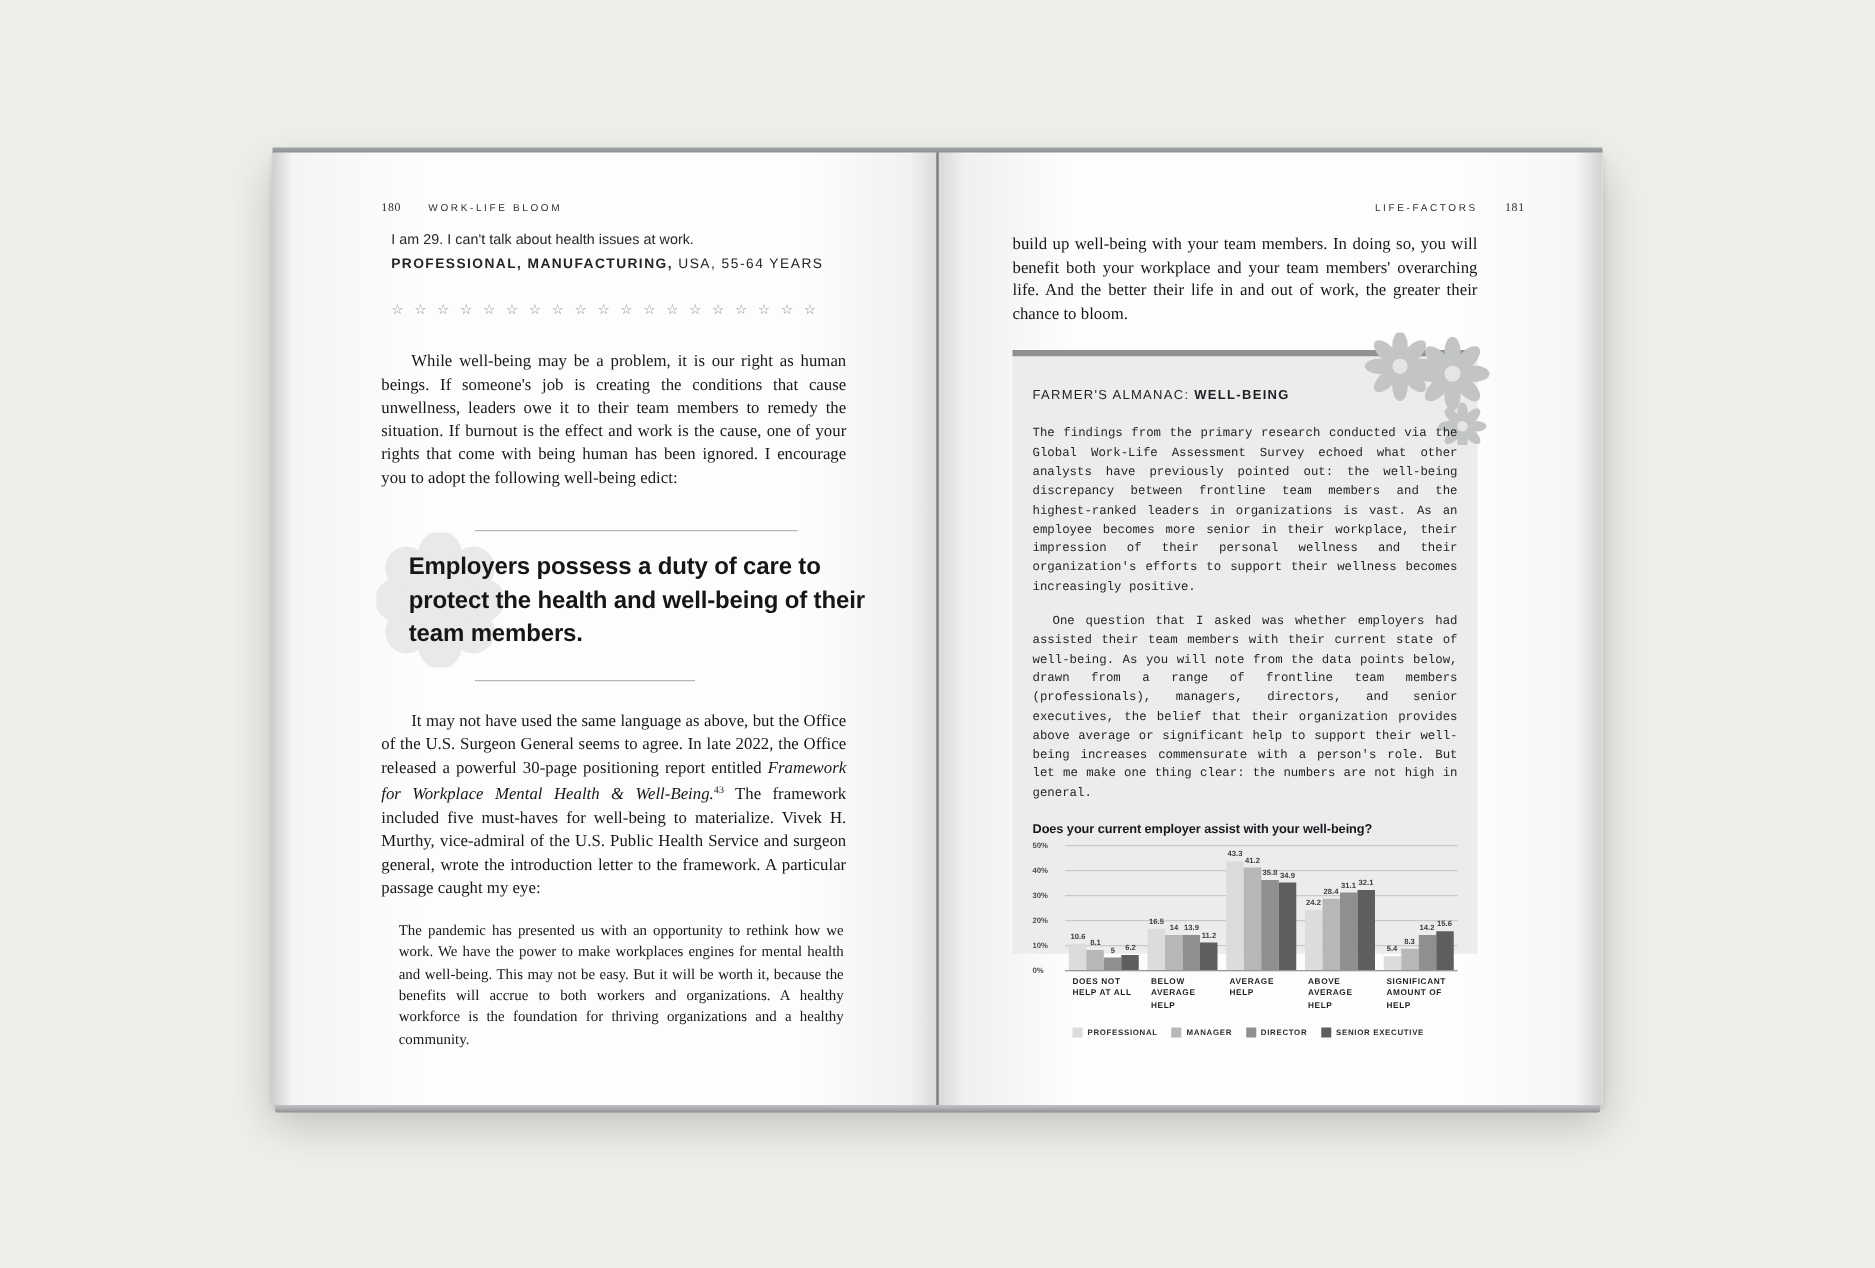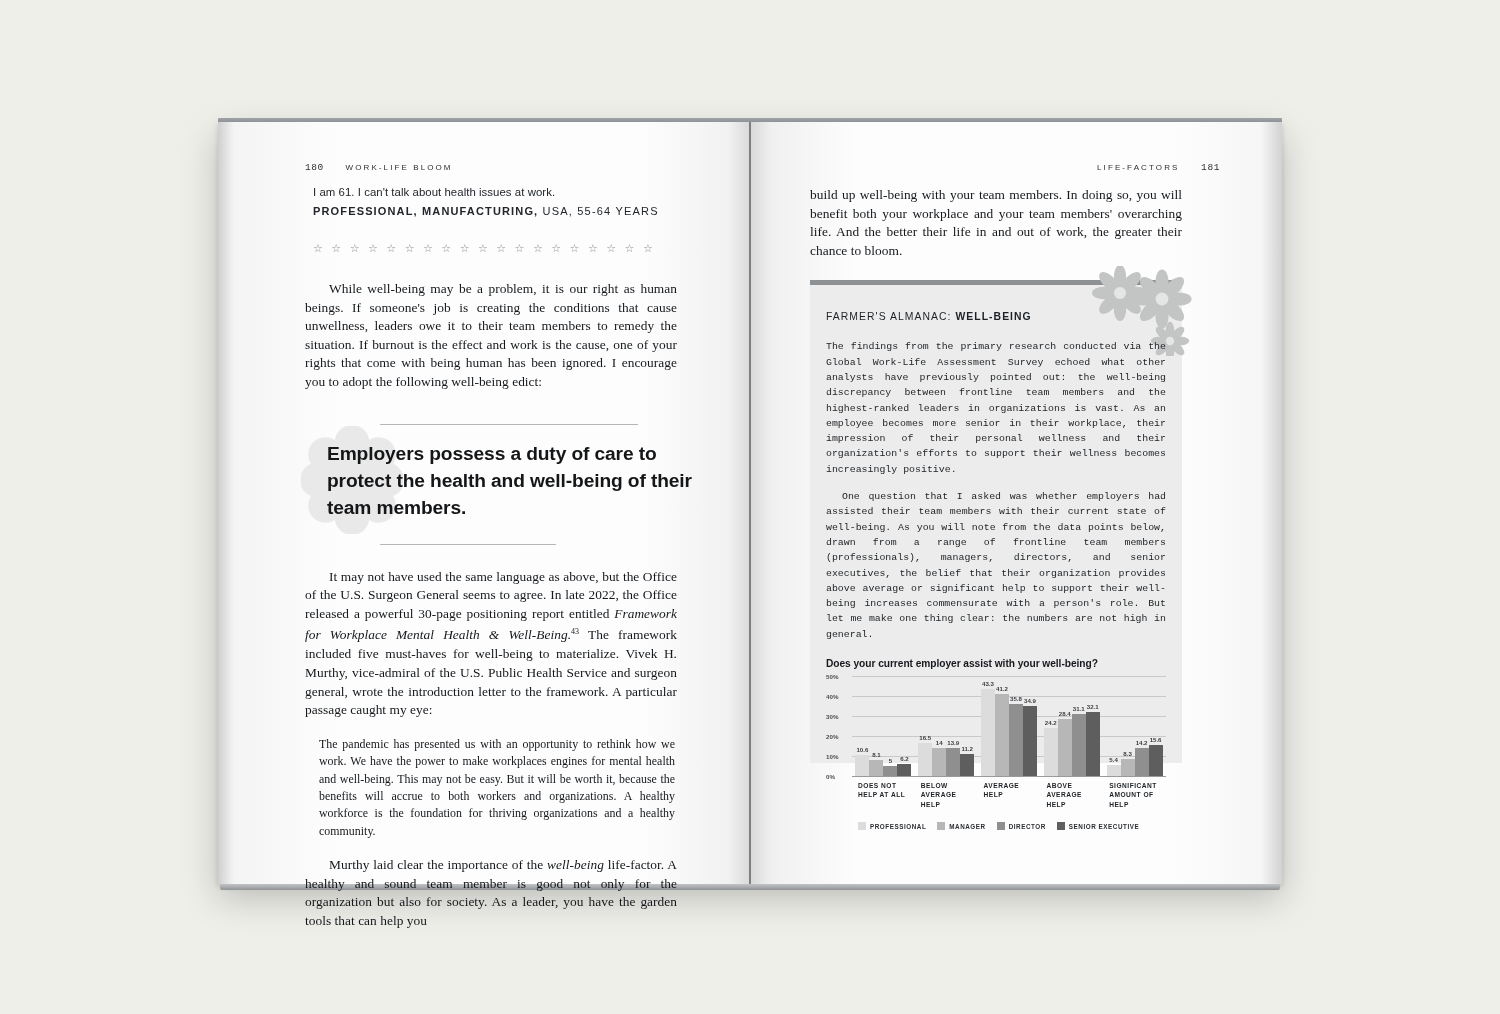--- a/index.html
+++ b/index.html
@@ -42,21 +42,21 @@
     border-radius:0 0 2px 2px;
   }
 
   
   .runhead{
     position:absolute;top:40px;
     font-family:"Liberation Sans",sans-serif;
     font-size:8px;letter-spacing:2.1px;color:#2c2f33;
     text-transform:uppercase;white-space:nowrap;
   }
-  .runhead .folio{font-family:Liberation Mono, monospace;font-size:9.5px;letter-spacing:.6px;}
+  .runhead .folio{font-family:Liberation Serif, serif;font-size:9.5px;letter-spacing:.6px;}
   .runhead-left{left:87px;}
   .runhead-right{right:62px;}
 
   
   .col-left{
     position:absolute;left:87px;top:64px;width:372px;
   }
   .quote-line{
     font-family:"Liberation Sans",sans-serif;
     font-size:11.4px;color:#22262b;letter-spacing:.05px;
@@ -215,21 +215,21 @@
 
     <div class="page page-left">
       <div class="runhead runhead-left">
         <span class="folio">180</span>
         &nbsp;&nbsp;&nbsp;
         <span>Work-Life Bloom</span>
       </div>
 
       <div class="col-left">
 
-        <p class="quote-line">I am 61. I can't talk about health issues at work.</p>
+        <p class="quote-line">I am 29. I can't talk about health issues at work.</p>
         <p class="quote-attrib">
           <b>Professional, Manufacturing,</b><span> USA, 55-64 years</span>
         </p>
 
         <div class="stars" id="star-row">
             <span>☆</span>
             <span>☆</span>
             <span>☆</span>
             <span>☆</span>
             <span>☆</span>
@@ -269,23 +269,20 @@
           <div class="pq-text">Employers possess a duty of care to protect the health and well-being of their team members.</div>
           <div class="pq-rule pq-rule-bot"></div>
         </div>
 
         <p class="body-p" style="margin-top:18px;">
           <span>It may not have used the same language as above, but the Office of the U.S. Surgeon General seems to agree. In late 2022, the Office released a powerful 30-page positioning report entitled </span><i>Framework for Workplace Mental Health &amp; Well-Being.</i><sup>43</sup><span> The framework included five must-haves for well-being to materialize. Vivek H. Murthy, vice-admiral of the U.S. Public Health Service and surgeon general, wrote the introduction letter to the framework. A particular passage caught my eye:</span>
         </p>
 
         <p class="blockquote">The pandemic has presented us with an opportunity to rethink how we work. We have the power to make workplaces engines for mental health and well-being. This may not be easy. But it will be worth it, because the benefits will accrue to both workers and organizations. A healthy workforce is the foundation for thriving organizations and a healthy community.</p>
 
-        <p class="body-p" style="margin-top:16px;">
-          <span>Murthy laid clear the importance of the </span><i>well-being</i><span> life-factor. A healthy and sound team member is good not only for the organization but also for society. As a leader, you have the garden tools that can help you</span>
-        </p>
 
       </div>
     </div>
 
     <div class="page page-right">
       <div class="runhead runhead-right">
         <span>Life-Factors</span>
         &nbsp;&nbsp;&nbsp;
         <span class="folio">181</span>
       </div>

